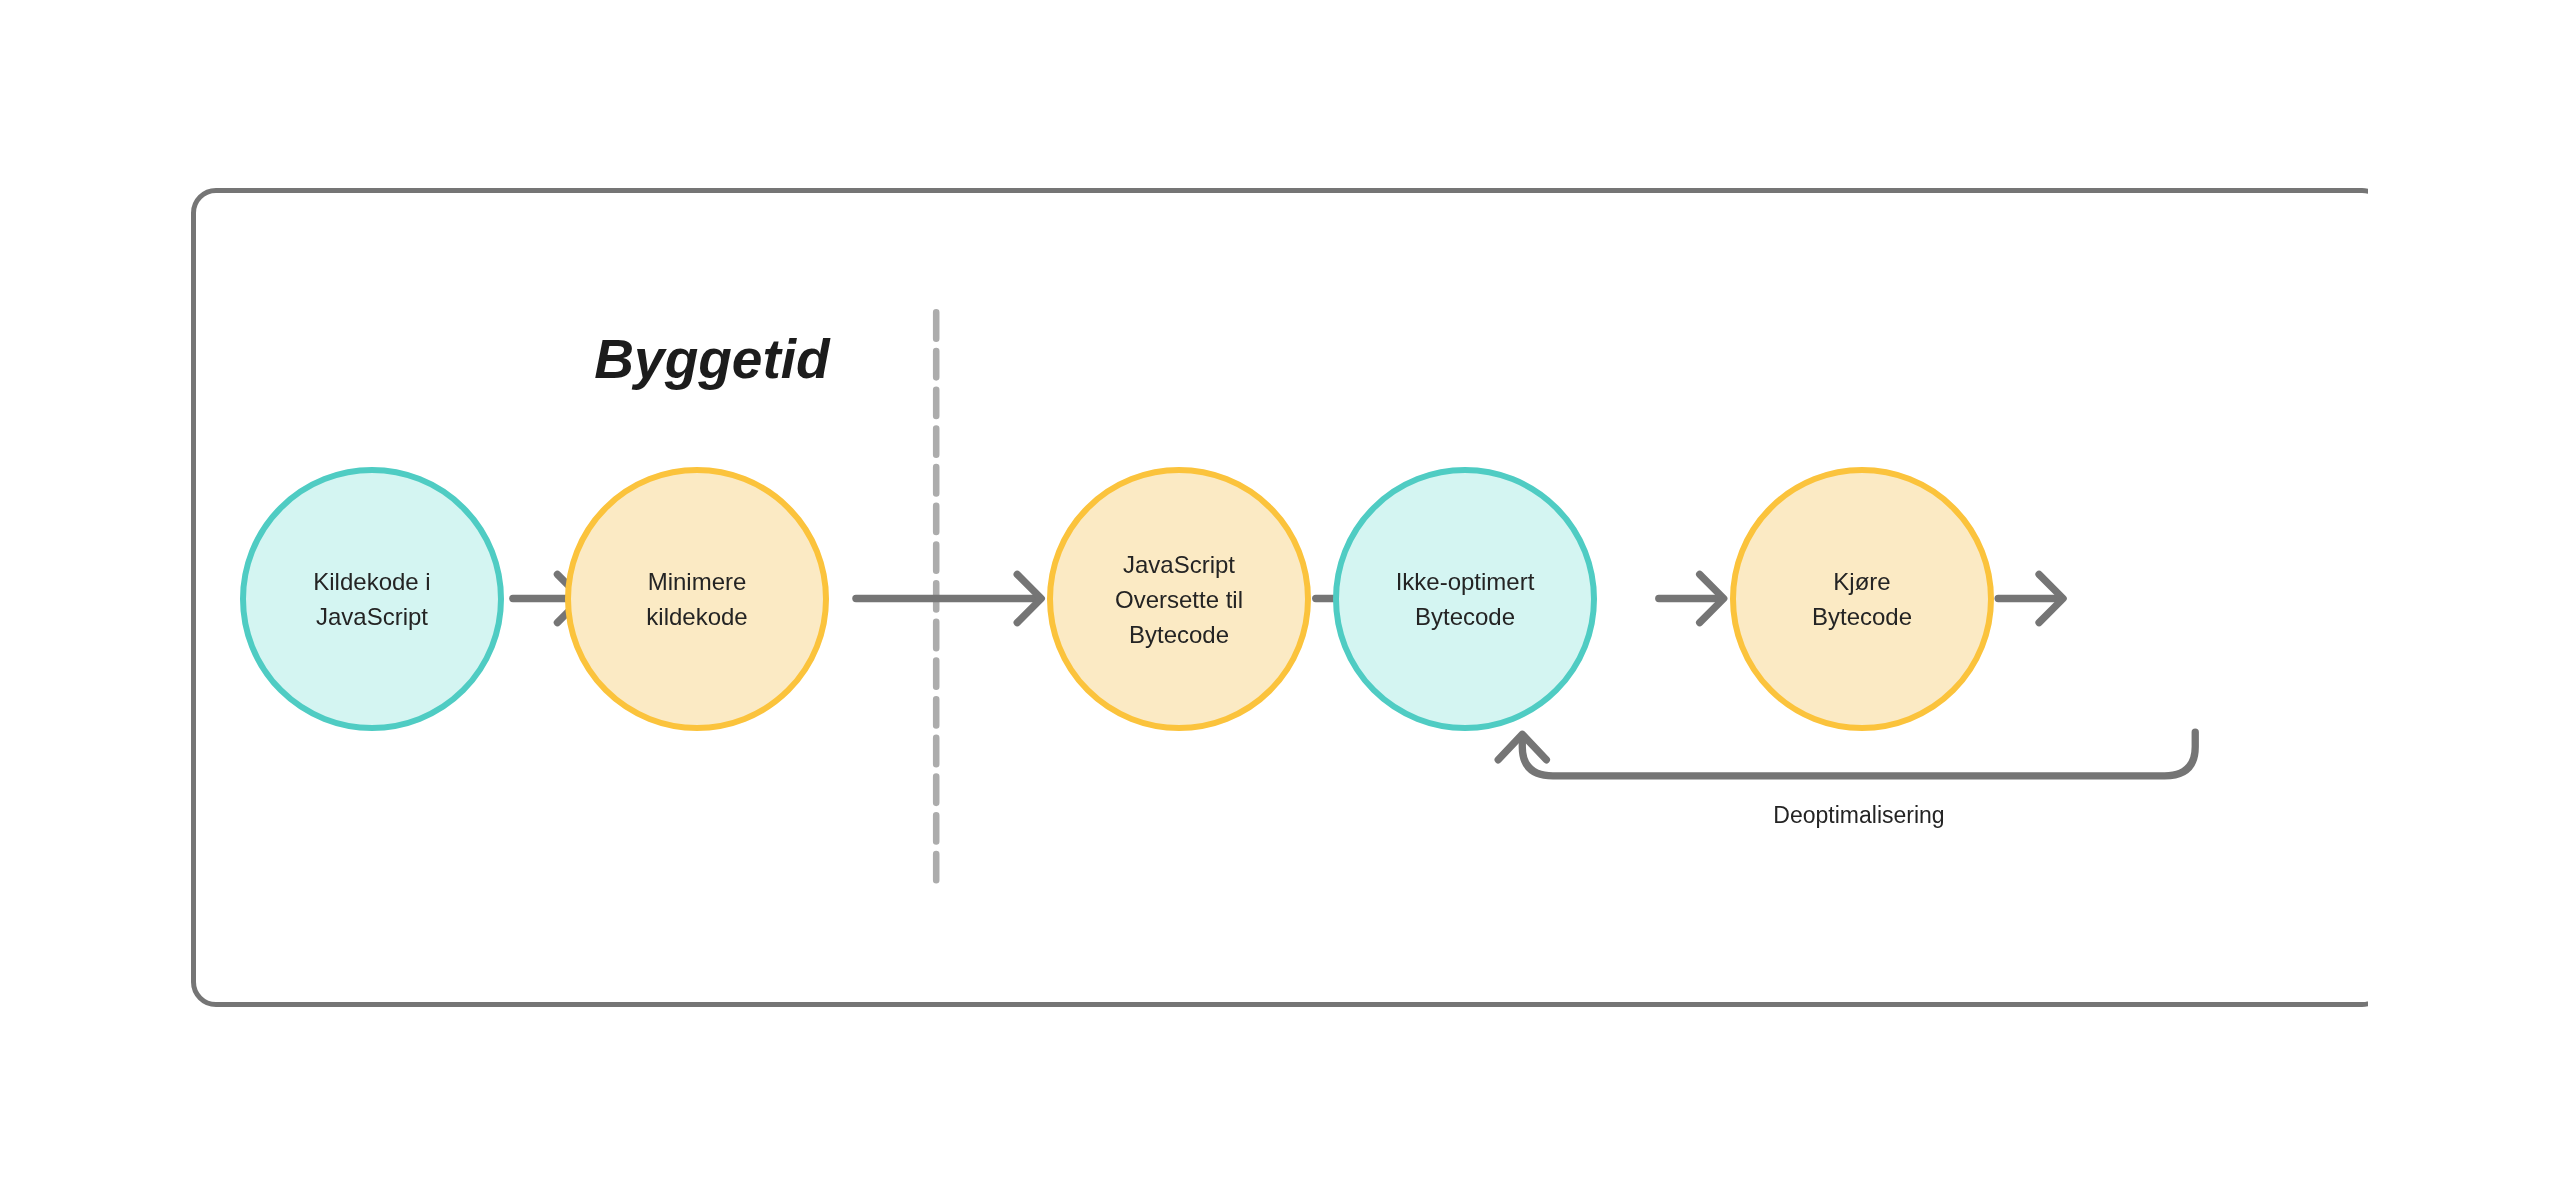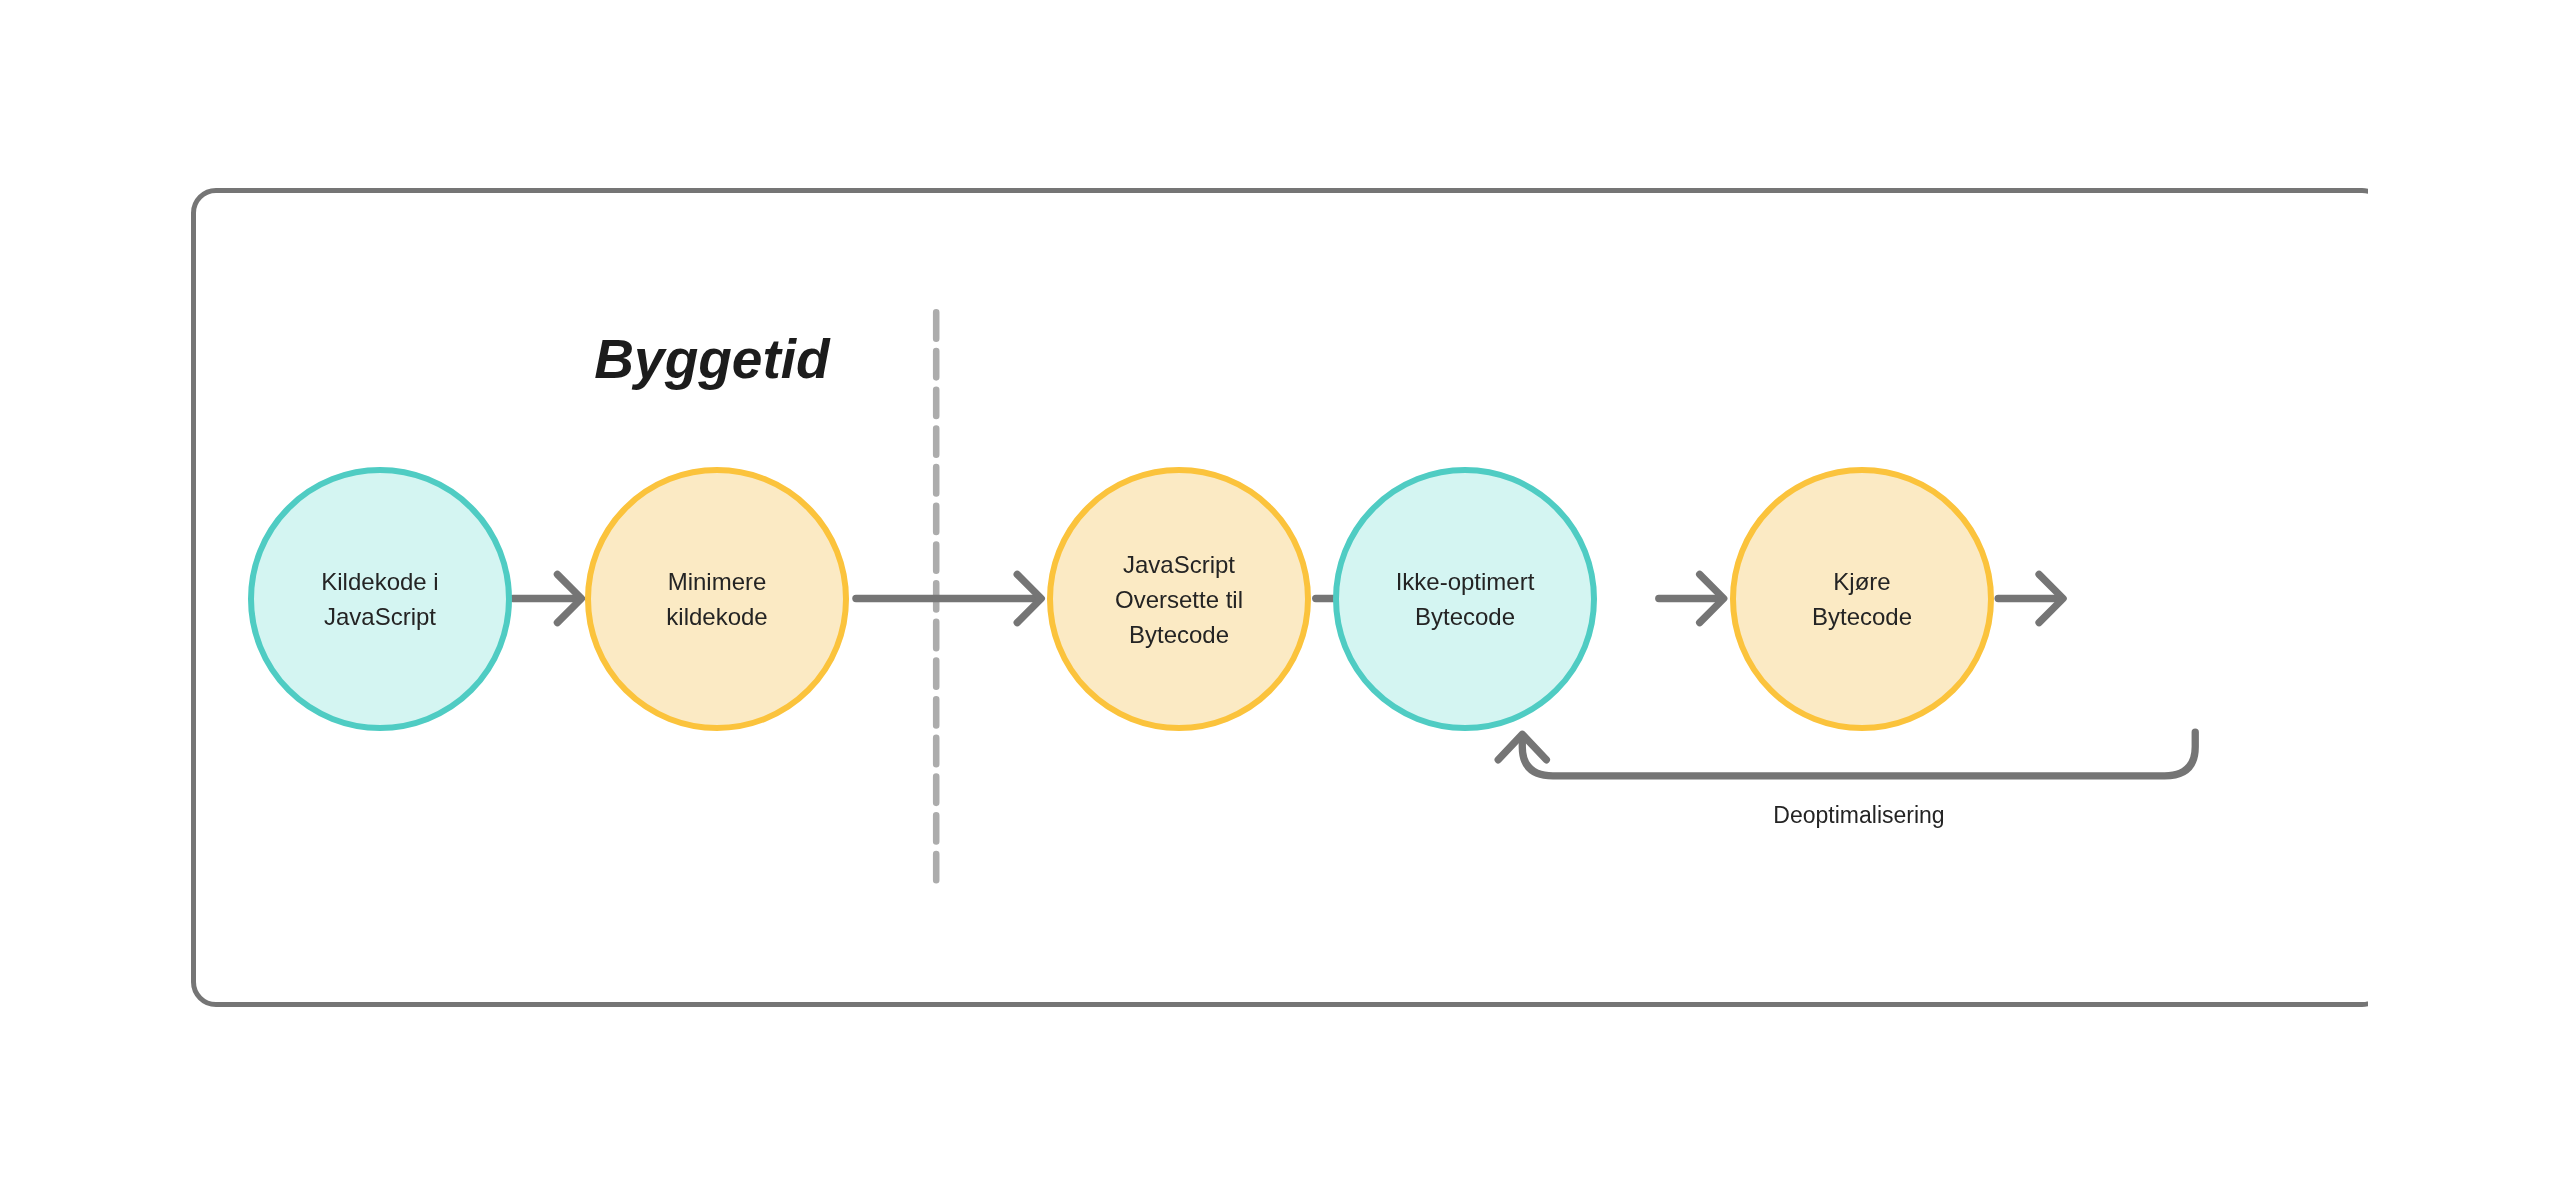--- a/index.html
+++ b/index.html
@@ -60,26 +60,26 @@
     </g>
 
     <g class="arrow">
       <path d="M 3007 1003 L 3007 1023 Q 3007 1063 2965 1063 L 2127 1063 Q 2085 1063 2085 1023 L 2085 1012"></path>
       <polyline points="2052,1041 2085,1006 2118,1041"></polyline>
     </g>
   </svg>
 
   <div class="section-title" style="left:712px;top:359px;">Byggetid</div>
 
-  <div class="node teal" style="left:248px;">
+  <div class="node teal" style="left:240px;">
     <span>Kildekode i</span>
     <span>JavaScript</span>
   </div>
 
-  <div class="node yellow" style="left:585px;">
+  <div class="node yellow" style="left:565px;">
     <span>Minimere</span>
     <span>kildekode</span>
   </div>
 
   <div class="node yellow" style="left:1047px;">
     <span>JavaScript</span>
     <span>Oversette til</span>
     <span>Bytecode</span>
   </div>
 

